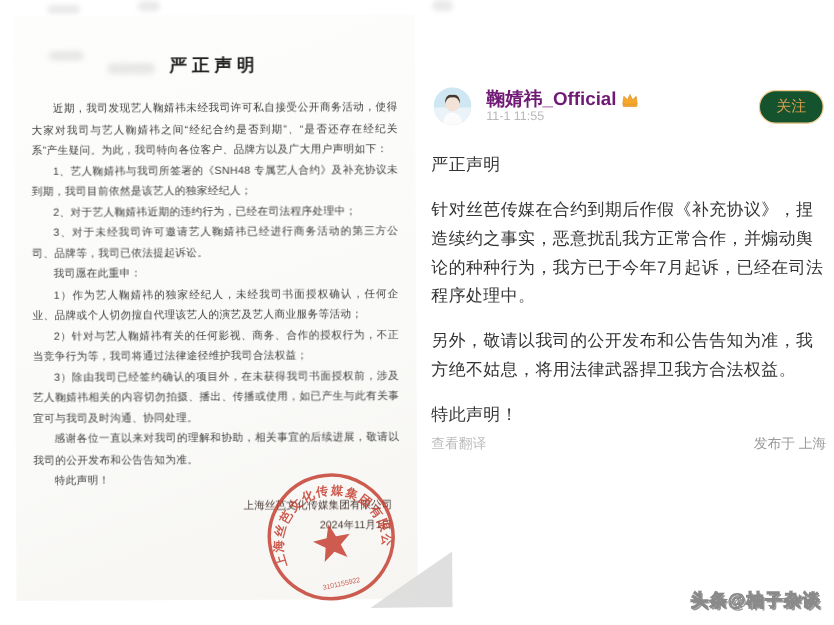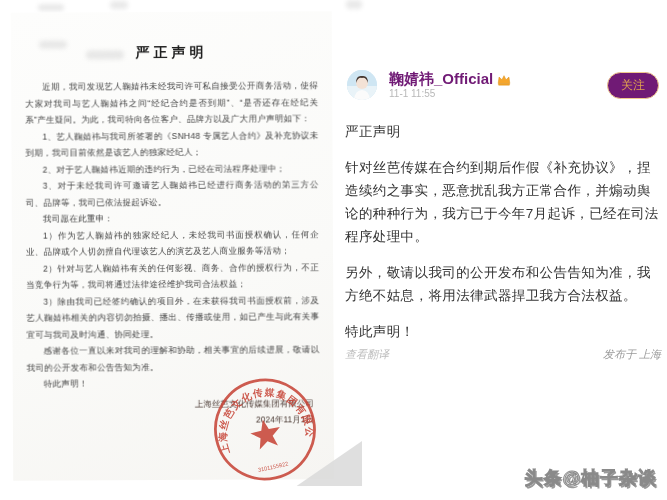--- a/index.html
+++ b/index.html
@@ -62,37 +62,37 @@
   }
   .uname{
     position:absolute;left:44px;top:12px;font-size:15px;font-weight:bold;color:#701a75;
     display:flex;align-items:center;gap:4px;
   }
   .crown{width:14px;height:12px;display:inline-block;}
   .ptime{position:absolute;left:44px;top:30px;font-size:10px;color:#b8b8b8;}
   .follow-btn{
     position:absolute;right:2px;top:14px;
     padding:4px 13px;border:1px solid #f0c98c;border-radius:14px;
-    color:#dd9f4f;font-size:12px;background:#701a75;cursor:pointer;
+    color:#dd9f4f;font-size:12px;background:#14532d;cursor:pointer;
   }
   .post-body{margin-top:14px;}
   .post-body p{
     margin:0 0 13px 0;font-size:13.5px;line-height:23px;color:#333333;
     letter-spacing:0.4px;
   }
   .post-body p:last-child{margin-bottom:4px;}
   .post-footer{
     display:flex;justify-content:space-between;align-items:center;margin-top:2px;
   }
-  .translate{font-size:11px;color:#bdbdbd;cursor:pointer;font-style:italic;}
-  .location{font-size:11px;color:#9a9a9a;font-style:italic;}
+  .translate{font-size:11px;color:#bdbdbd;cursor:pointer;}
+  .location{font-size:11px;color:#9a9a9a;}
   
   .watermark{
     position:absolute;right:10px;bottom:10px;
-    font-size:18px;font-weight:bold;color:#ffffff;
+    font-size:14px;font-weight:bold;color:#ffffff;
     -webkit-text-stroke:1px #8a8a8a;
     text-shadow:1.5px 1.5px 0 #9a9a9a;
     letter-spacing:1px;
   }
 </style>
 </head>
 <body>
 
 <div class="smudge sm1"></div>
 <div class="smudge sm2"></div>

